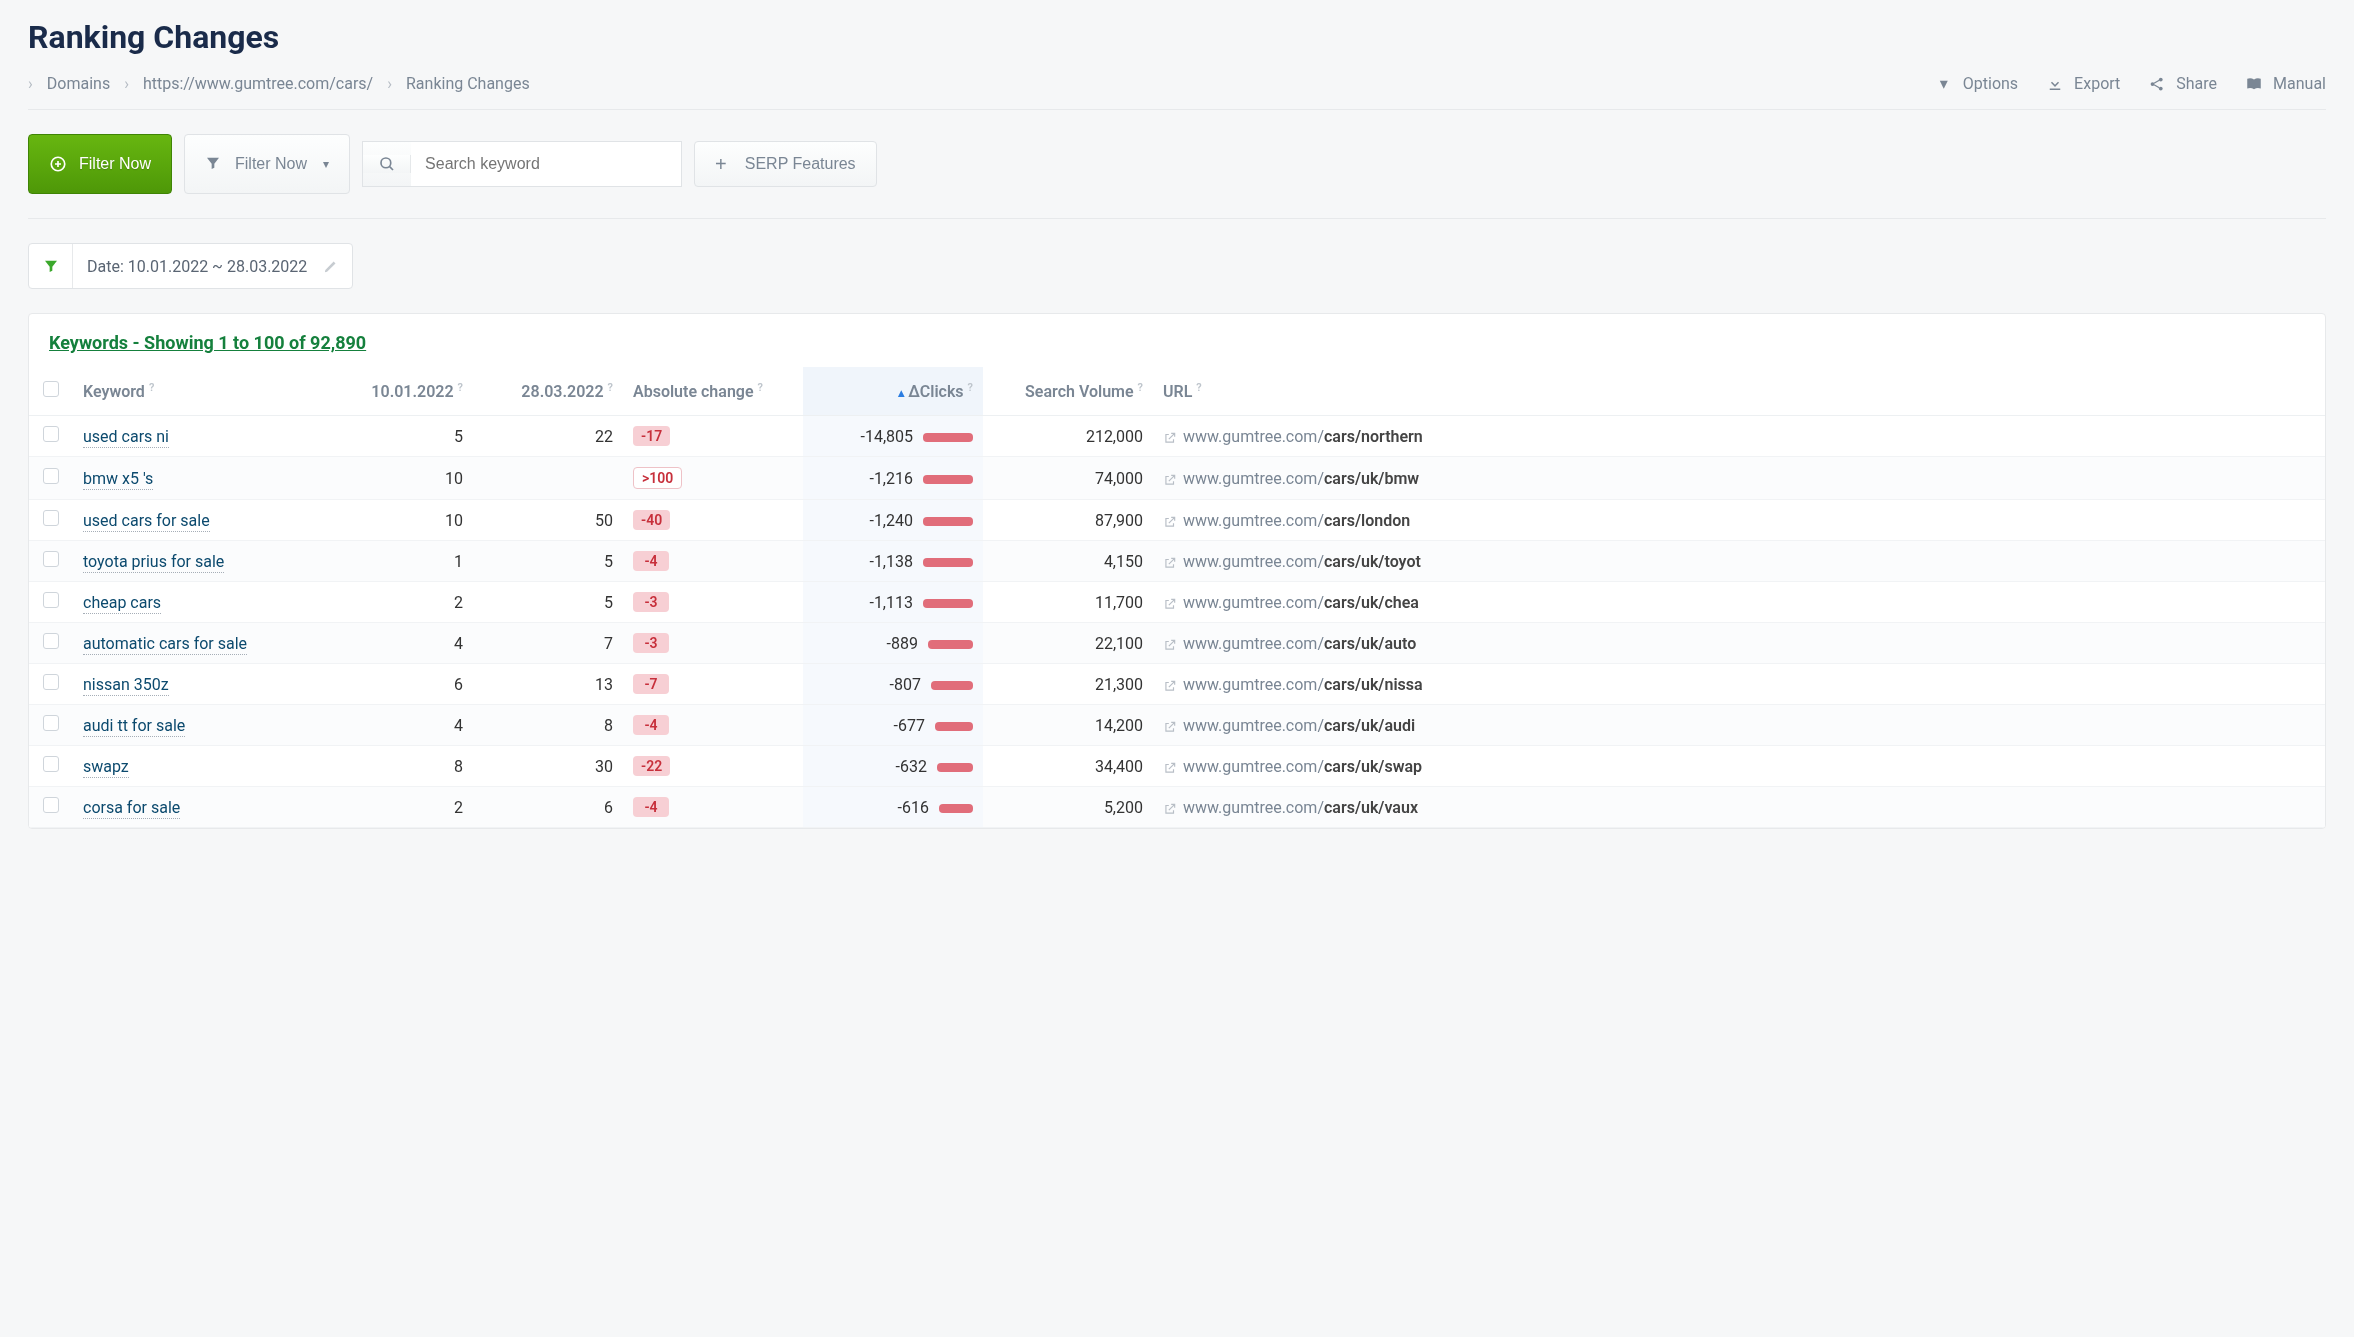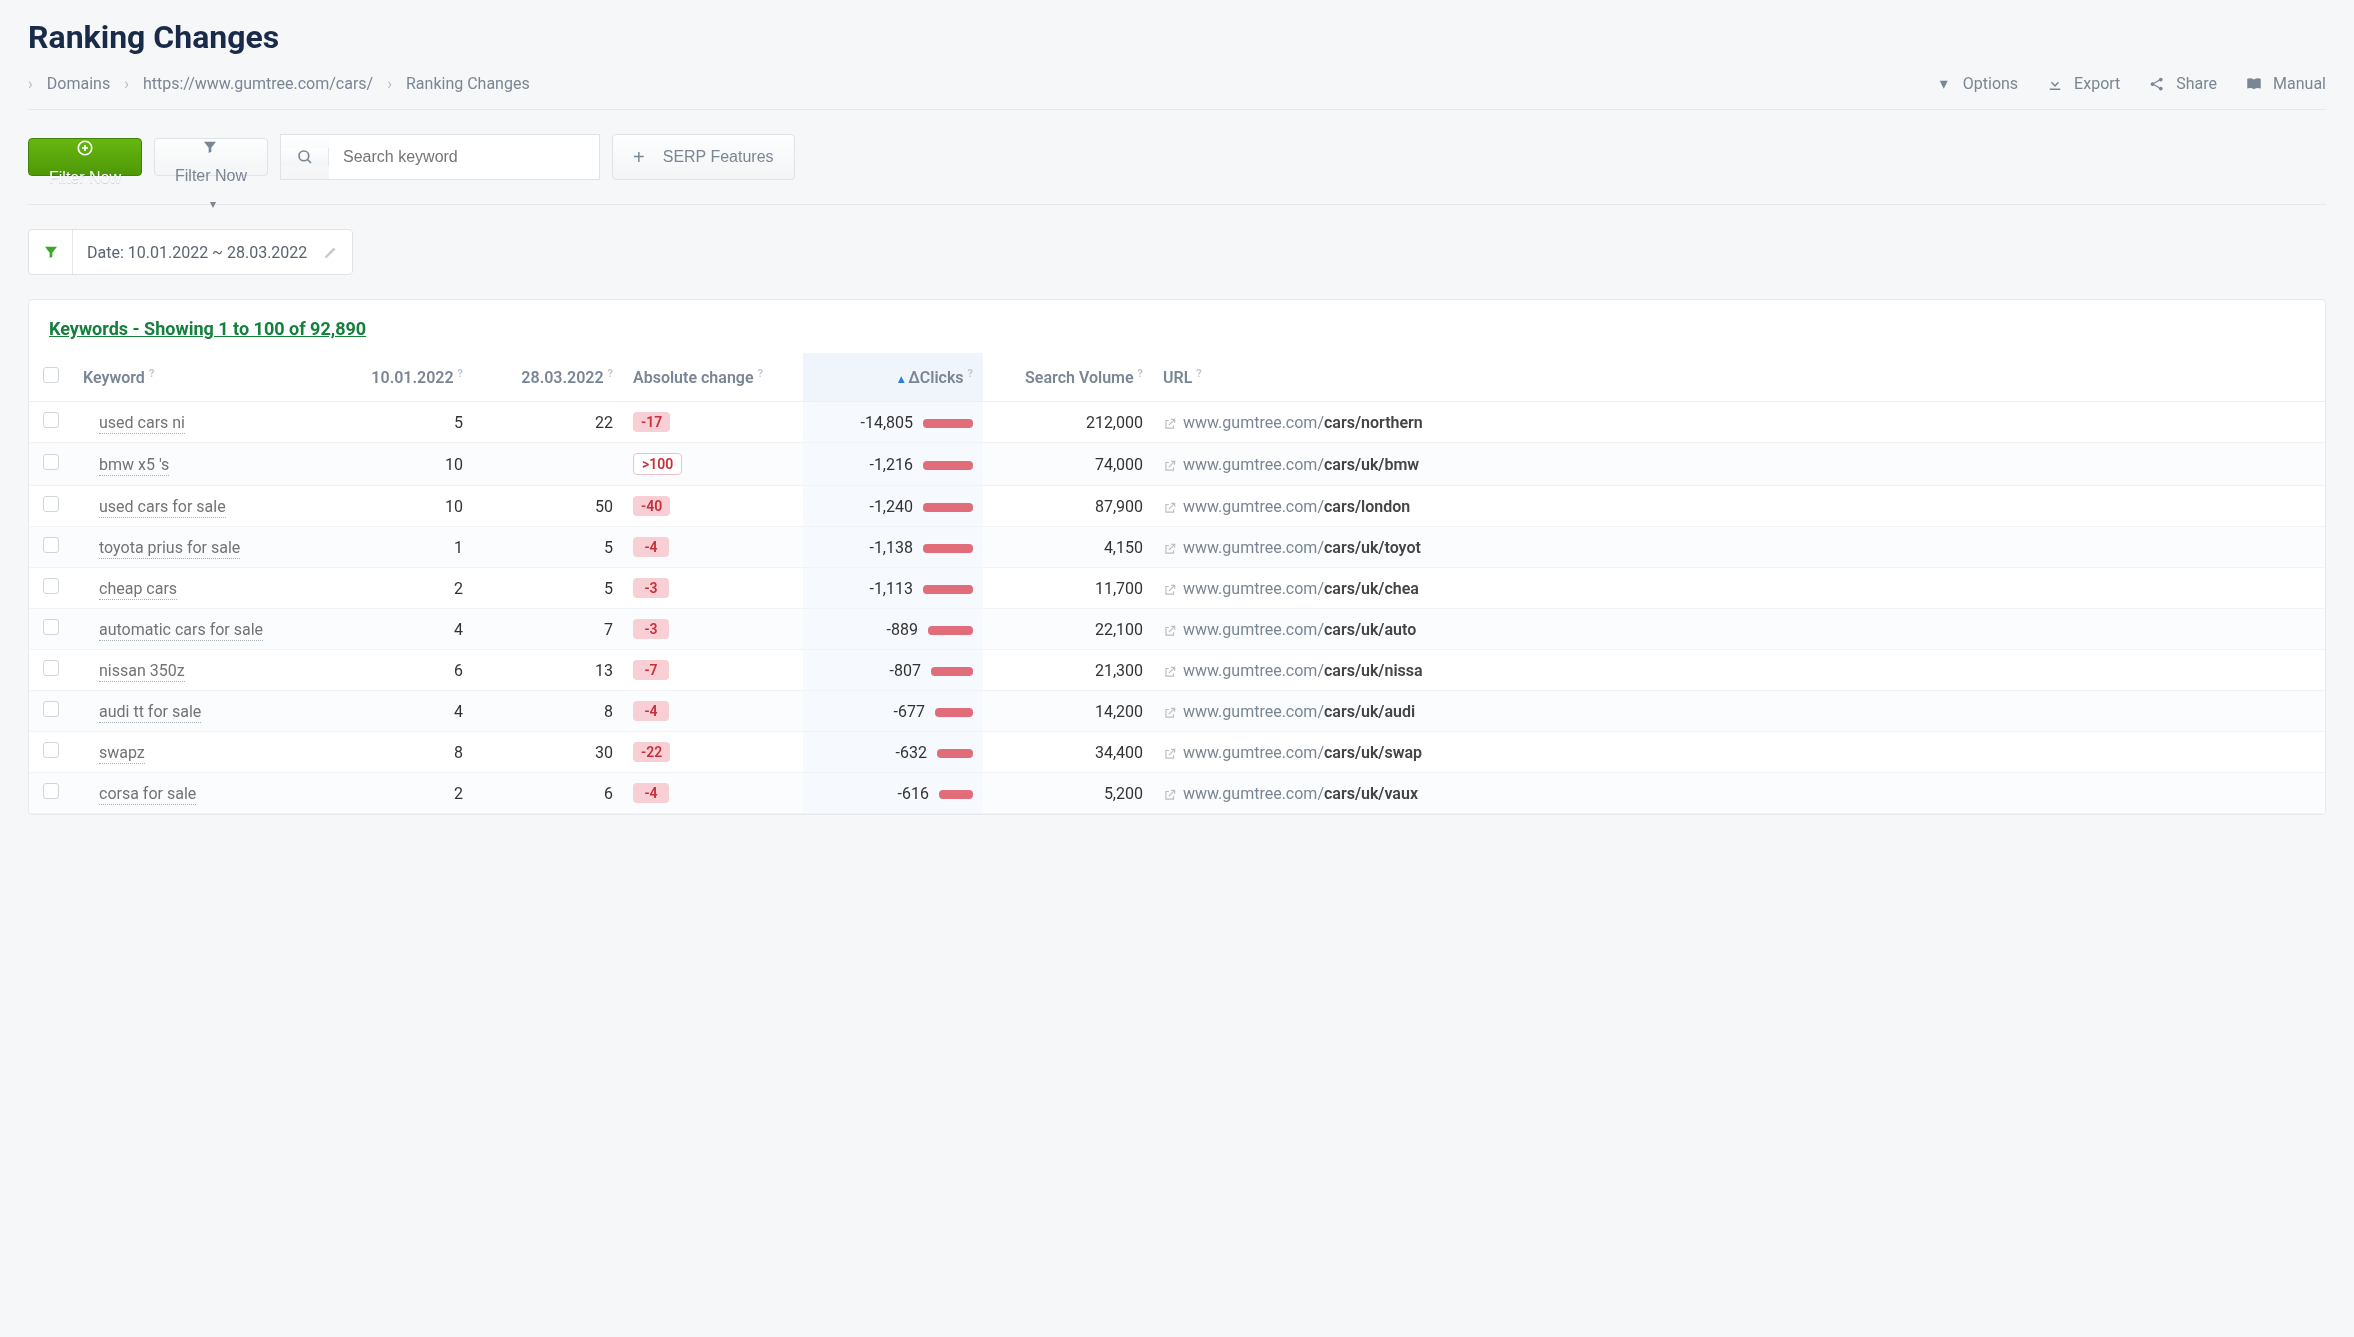--- a/index.html
+++ b/index.html
@@ -11,21 +11,21 @@
 .breadcrumb-row { display: flex; justify-content: space-between; align-items: center; padding-bottom: 16px; border-bottom: 1px solid #e7e9eb; margin-bottom: 24px; }
 .breadcrumb { display: flex; align-items: center; gap: 14px; color: #7a8694; font-size: 16px; }
 .breadcrumb .chev { color: #b5bcc4; }
 .breadcrumb .crumb { color: #7a8694; }
 
 .top-actions { display: flex; align-items: center; gap: 28px; color: #7a8694; }
 .top-action { display: flex; align-items: center; gap: 10px; cursor: pointer; font-size: 16px; }
 .top-action .ico { width: 18px; height: 18px; display: inline-flex; align-items: center; justify-content: center; }
 
 .controls-row { display: flex; align-items: center; gap: 12px; padding-bottom: 24px; border-bottom: 1px solid #e7e9eb; margin-bottom: 24px; }
-.btn { height: 38px; border-radius: 4px; display: inline-flex; align-items: center; padding: 0 20px; font-size: 16px; cursor: pointer; border: 1px solid #e0e3e6; background: linear-gradient(#fdfefe,#f3f5f6); color: #7a8694; gap: 12px; flex-direction: column; }
+.btn { height: 60px; border-radius: 4px; display: inline-flex; align-items: center; padding: 0 20px; font-size: 16px; cursor: pointer; border: 1px solid #e0e3e6; background: linear-gradient(#fdfefe,#f3f5f6); color: #7a8694; gap: 12px; }
 .btn.green { background: linear-gradient(#67b610,#4e9808); color: #fff; border: 1px solid #3f8405; font-weight: 500; text-shadow: 0 1px 1px rgba(0,0,0,0.2); }
 .btn.green .ico { color: #fff; }
 .btn .ico { width: 18px; height: 18px; }
 .btn .chev-down { font-size: 12px; margin-left: 4px; }
 
 .search-wrap { display: flex; align-items: center; height: 46px; border: 1px solid #e0e3e6; border-radius: 0; background: linear-gradient(#fdfefe,#f3f5f6); overflow: hidden; }
 .search-wrap .search-icon-box { width: 48px; display:flex; align-items:center; justify-content:center; color:#7a8694; border-right: 1px solid #e5e8ea; background: linear-gradient(#fdfefe,#f3f5f6);}
 .search-wrap input { height: 44px; width: 270px; border: none; outline: none; padding: 0 14px; font-size: 16px; color: #555; background:#fff; }
 
 .serp-btn { height:46px; border:1px solid #e0e3e6; border-radius:4px; background: linear-gradient(#fdfefe,#f3f5f6); display:flex; align-items:center; padding:0 20px; gap:18px; color:#7a8694; font-size:16px; cursor:pointer; }
@@ -46,21 +46,21 @@
 thead th.sorted { background:#f0f5fb; }
 thead th.sorted .sort-arrow { color:#2b7de1; font-size:12px; margin-right:4px; }
 
 tbody tr { border-bottom:1px solid #f1f3f5; }
 tbody td { padding:10px 10px; font-size:16px; color:#333; white-space:nowrap; overflow:hidden; }
 tbody tr:nth-child(even) { background:#fbfcfd; }
 
 .check-cell { width:44px; text-align:center; }
 .check-cell .box { width:16px; height:16px; border:1px solid #cfd5db; border-radius:3px; display:inline-block; background:#fff; }
 
-.kw-link { color:#737373; border-bottom:1px dotted #a6aeb7; padding-bottom:1px;margin-left:16px; }
+.kw-link { color:#0c4a6e; border-bottom:1px dotted #a6aeb7; padding-bottom:1px; }
 
 .clicks-col { background:#f6f9fd; }
 
 .change-badge { display:inline-block; background:#f7cfd4; color:#c72f3b; border-radius:4px; padding:2px 8px; font-size:14px; font-weight:600; min-width:36px; text-align:center; }
 .change-badge.outline { background:#fff; border:1px solid #eec2c7; }
 
 .delta-bar { display:inline-block; height:9px; background:#e16d7a; border-radius:4px; vertical-align:middle; margin-left:10px; }
 
 .url-cell { color:#7a8694; overflow:hidden; text-overflow: clip; }
 .url-cell .ext-ico { color:#b8bec6; margin-right:6px; display:inline-flex; vertical-align:middle; }

